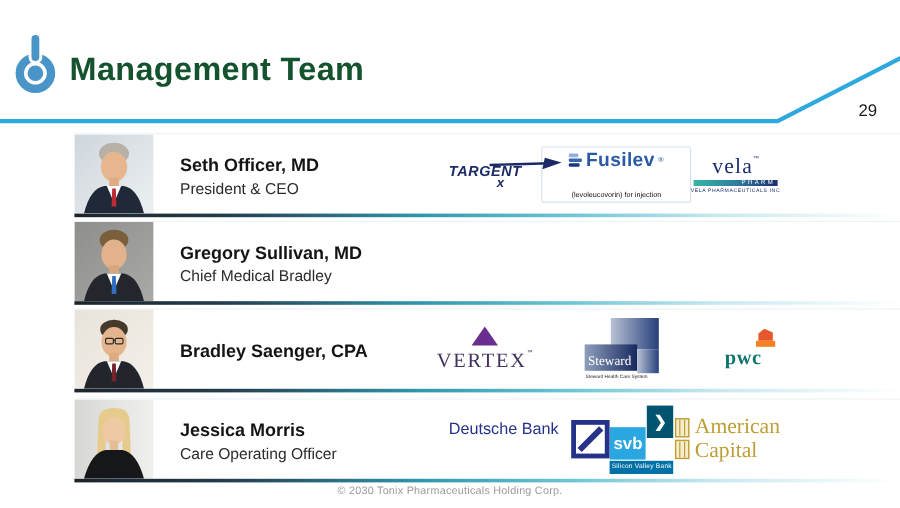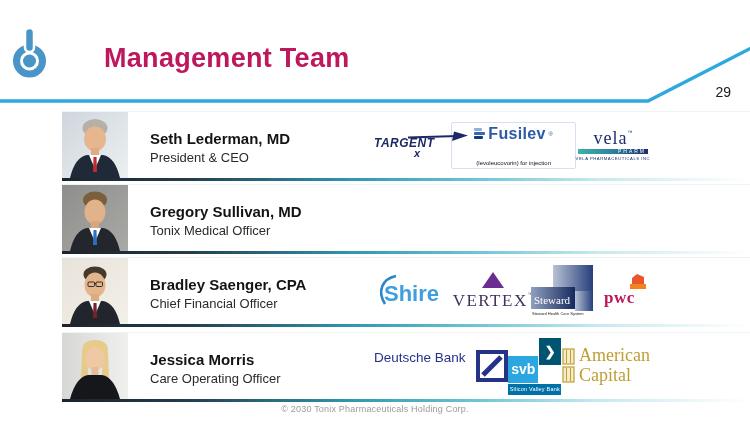--- a/index.html
+++ b/index.html
@@ -3,21 +3,21 @@
 <meta charset="utf-8">
 <style>
   html,body{margin:0;padding:0;background:#fff;}
   .canvas{position:relative;width:750px;height:423px;background:#fff;overflow:hidden;
           font-family:"Liberation Sans",sans-serif;color:#111;}
 
   
   .accent-line{position:absolute;top:0;left:0;width:750px;height:110px;pointer-events:none;}
   .header-logo{position:absolute;left:9px;top:28px;width:40px;height:50px;}
   .page-title{position:absolute;left:58px;top:43px;font-size:27px;font-weight:bold;
-              letter-spacing:.3px;color:#be185d;white-space:nowrap;margin-left:46px;}
+              letter-spacing:.3px;color:#14532d;white-space:nowrap;}
   .page-number{position:absolute;top:84px;right:19px;font-size:14px;color:#1a1a1a;}
 
   
   .row{position:absolute;left:62px;right:0;height:69px;border-top:1px solid #eef3f5;}
   .row-line{position:absolute;left:0;right:0;bottom:0;height:3px;
     background:linear-gradient(90deg,#1c232b 0%,#233c4c 18%,#2f97ae 42%,#6cc5d4 60%,#c8e9ef 78%,#ffffff 100%);}
   .photo{position:absolute;left:0;top:0;width:66px;height:66px;}
   .photo svg{display:block;width:66px;height:66px;}
   .info{position:absolute;left:88px;top:50%;transform:translateY(-50%);}
   .member-name{font-size:15px;font-weight:bold;color:#141414;white-space:nowrap;}
@@ -62,21 +62,21 @@
   .lg-shire svg{display:block;}
   .lg-vertex{display:flex;flex-direction:column;align-items:center;width:60px;}
   .vertex-tri{width:0;height:0;border-left:11px solid transparent;
     border-right:11px solid transparent;border-bottom:16px solid #6b2d90;margin-bottom:3px;}
   .vertex-text{font-family:"Liberation Serif",serif;font-size:17px;letter-spacing:1.5px;
     color:#43315e;}
   .vertex-tm{font-size:5px;vertical-align:top;color:#43315e;}
   .lg-steward svg{display:block;}
   .lg-pwc{position:relative;width:46px;height:34px;}
   .pwc-text{position:absolute;left:0;bottom:0;font-family:"Liberation Serif",serif;
-    font-weight:bold;font-size:17px;color:#be185d;letter-spacing:.5px;}
+    font-weight:bold;font-size:17px;color:#0f766e;letter-spacing:.5px;}
   .pwc-mark{position:absolute;right:2px;top:0;}
 
   
   .lg-db{display:flex;gap:10px;}
   .db-text{font-size:13.5px;color:#253288;white-space:nowrap;}
   .db-sq{position:relative;width:24px;height:24px;border:4px solid #253288;background:#fff;}
   .db-slash{position:absolute;left:0;top:0;width:24px;height:24px;}
 
   .lg-svb{width:53px;}
   .svb-top{display:flex;gap:1px;}
@@ -127,21 +127,21 @@
         <rect width="66" height="66" fill="url(#bg1)"></rect>
         <ellipse cx="33" cy="16" rx="12.5" ry="9" fill="#b6b0a6"></ellipse>
         <ellipse cx="33" cy="27" rx="11" ry="12.5" fill="#e6b78f"></ellipse>
         <rect x="29" y="36" width="8" height="9" fill="#dfab82"></rect>
         <path d="M8 66 Q13 45 25 43 L41 43 Q53 45 58 66 Z" fill="#1f2937"></path>
         <polygon points="27,43 39,43 33,57" fill="#ffffff"></polygon>
         <polygon points="31.5,45 34.5,45 35,60 31,60" fill="#bf2b33"></polygon>
       </svg>
     </div>
     <div class="info">
-      <div class="member-name">Seth Lederman, MD</div>
+      <div class="member-name">Seth Officer, MD</div>
       <div class="member-title">President &amp; CEO</div>
     </div>
     <div class="logos">
 
       <div class="lg-targent">
         <span class="targent-text">TARGENT</span>
         <span class="targent-rx">x</span>
         <svg class="targent-arrow" viewBox="0 0 94 30">
           <line x1="34" y1="7.5" x2="84" y2="6" stroke="#1b2a66" stroke-width="2"></line>
           <polygon points="80,1.5 94,5.5 78,11" fill="#1b2a66"></polygon>
@@ -187,21 +187,21 @@
         <ellipse cx="33" cy="15" rx="12" ry="8.5" fill="#7a5f3c"></ellipse>
         <ellipse cx="33" cy="27" rx="10.5" ry="12.5" fill="#e2b28a"></ellipse>
         <rect x="29" y="36" width="8" height="9" fill="#d9a77e"></rect>
         <path d="M8 66 Q13 45 25 43 L41 43 Q53 45 58 66 Z" fill="#23262c"></path>
         <polygon points="27,43 39,43 33,57" fill="#ffffff"></polygon>
         <polygon points="31.5,45 34.5,45 35,60 31,60" fill="#2f6fc1"></polygon>
       </svg>
     </div>
     <div class="info">
       <div class="member-name">Gregory Sullivan, MD</div>
-      <div class="member-title">Tonix Medical Officer</div>
+      <div class="member-title">Chief Medical Bradley</div>
     </div>
     <div class="row-line"></div>
   </div>
 
   <div class="row" style="top:257px">
     <div class="photo">
       <svg viewBox="0 0 66 66">
         <defs>
             <linearGradient id="bg3" x1="0" y1="0" x2="1" y2="1">
           <stop offset="0" stop-color="#e8e3da"></stop>
@@ -215,30 +215,23 @@
         <rect x="34" y="24" width="6.5" height="4.5" rx="1" fill="none" stroke="#2c2c2c" stroke-width="1"></rect>
         <line x1="32.5" y1="25.5" x2="34" y2="25.5" stroke="#2c2c2c" stroke-width="1"></line>
         <rect x="29" y="36" width="8" height="9" fill="#dcab80"></rect>
         <path d="M8 66 Q13 45 25 43 L41 43 Q53 45 58 66 Z" fill="#22252b"></path>
         <polygon points="27,43 39,43 33,57" fill="#ffffff"></polygon>
         <polygon points="31.5,45 34.5,45 35,60 31,60" fill="#77222c"></polygon>
       </svg>
     </div>
     <div class="info">
       <div class="member-name">Bradley Saenger, CPA</div>
-      <div class="member-title">Chief Financial Officer</div>
     </div>
     <div class="logos">
 
-      <div class="lg-shire">
-        <svg width="80" height="34" viewBox="0 0 80 34">
-          <path d="M22 2 C8 5 3 17 11 30" fill="none" stroke="#2b85c8" stroke-width="2.6"></path>
-          <text x="10" y="27" font-family="Liberation Sans, sans-serif" font-size="22" font-weight="bold" fill="#3f9fdd">Shire</text>
-        </svg>
-      </div>
 
       <div class="lg-vertex">
         <div class="vertex-tri"></div>
         <span>
           <span class="vertex-text">VERTEX</span><span class="vertex-tm">™</span>
         </span>
       </div>
 
       <div class="lg-steward">
         <svg width="64" height="54" viewBox="0 0 64 54">

